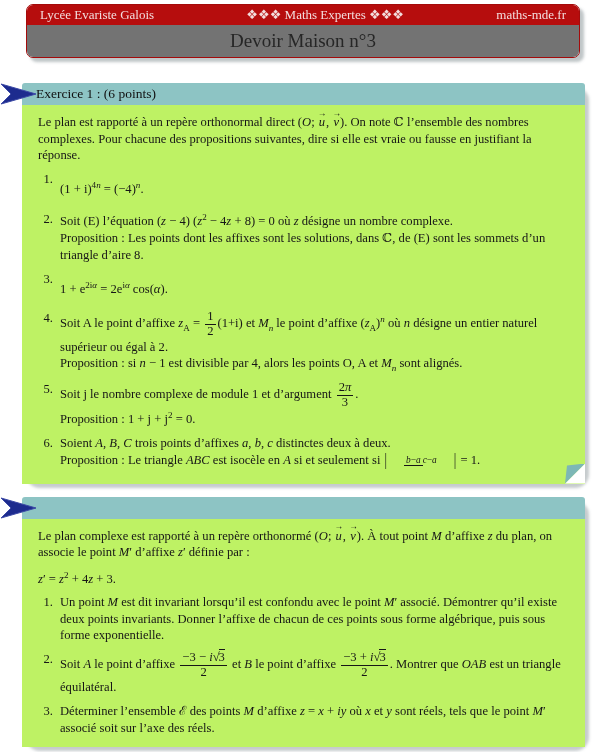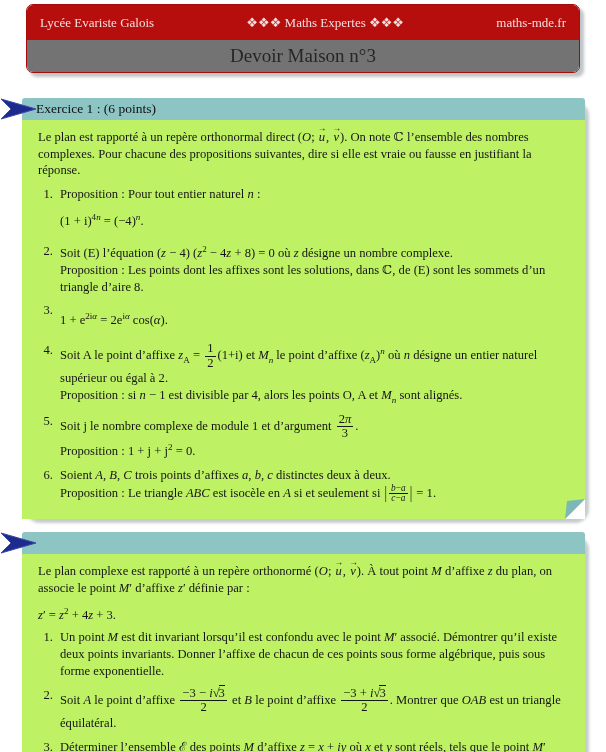--- a/index.html
+++ b/index.html
@@ -18,21 +18,21 @@
     border:1px solid #a40b0b;
     border-radius:7px;
     overflow:hidden;
     box-shadow:4px 4px 3px rgba(105,118,124,.42);
     background:#f3f8fc;
   }
   .banner {
     background:#b60d0d;
     color:#f3dede;
     display:flex; align-items:center; justify-content:flex-start;
-    height:35px; padding:0 13px;
+    height:20px; padding:0 13px;
     font-size:13px;
   }
   .banner .mid { text-align:center; flex:1; }
   .doc-title {
     height:32px; display:flex; align-items:center; justify-content:center;
     font-size:19px; color:#262626; background:#737373;
   }
 
   
   .ex-box { position:relative; margin-top:25px; box-shadow:4px 4px 3px rgba(105,118,124,.38); border-radius:14px; }
@@ -58,21 +58,21 @@
   .item { display:flex; margin:0 0 7px; }
   .item:last-child { margin-bottom:2px; }
   .item .num { min-width:15px; text-align:right; margin-right:7px; }
   .item .ibody { flex:1; }
 
   
   sup, sub { font-size:.72em; }
   .frac { display:inline-flex; flex-direction:column; text-align:center; vertical-align:middle; margin:0 2px; line-height:1.08; }
   .frac .n { border-bottom:1px solid #161616; padding:0 2px; }
   .frac .d { padding:0 2px; }
-  .sfrac { display:inline-flex; flex-direction:column; text-align:center; vertical-align:middle; font-size:.74em; line-height:1.05; margin:0 1px; }
+  .sfrac { display:inline-flex; flex-direction:row; text-align:center; vertical-align:middle; font-size:.74em; line-height:1.05; margin:0 16px; }
   .sfrac .n { border-bottom:1px solid #161616; padding:0 2px; }
   .abs { display:inline-block; transform:scaleY(1.35); margin:0 1px; }
   .vec { font-style:italic; position:relative; display:inline-block; padding:0 1px; }
   .vec::before { content:"\2192"; position:absolute; top:-0.72em; left:0; width:100%; text-align:center; font-size:.68em; font-style:normal; }
   .sqrt { border-top:1px solid #161616; margin-left:-1px; }
 
   
   .dog { position:absolute; right:0; bottom:0; width:20px; height:20px; }
   .dog .cut  { position:absolute; inset:0; background:#ffffff; clip-path:polygon(100% 0,100% 100%,0 100%); }
   .dog .flap { position:absolute; inset:0; background:#7db7b6; clip-path:polygon(0 100%,100% 0,10% 10%); }
@@ -100,21 +100,20 @@
             </svg>
         </span>
         <span>Exercice 1 : (6 points)</span>
       </div>
       <div class="ex-body">
         <p class="intro">Le plan est rapporté à un repère orthonormal direct (<i>O</i>; <span class="vec">u</span>, <span class="vec">v</span>). On note ℂ l’ensemble des nombres complexes. Pour chacune des propositions suivantes, dire si elle est vraie ou fausse en justifiant la réponse.</p>
 
         <div class="item">
           <span class="num">1.</span>
           <div class="ibody">
-            <div>Proposition : Pour tout entier naturel <i>n</i> :</div>
             <div class="equation">(1 + i)<sup>4<i>n</i></sup> = (−4)<sup><i>n</i></sup>.</div>
           </div>
         </div>
 
         <div class="item">
           <span class="num">2.</span>
           <div class="ibody">Soit (E) l’équation (<i>z</i> − 4) (<i>z</i><sup>2</sup> − 4<i>z</i> + 8) = 0 où <i>z</i> désigne un nombre complexe.<br>Proposition : Les points dont les affixes sont les solutions, dans ℂ, de (E) sont les sommets d’un triangle d’aire 8.</div>
         </div>
 
         <div class="item">

